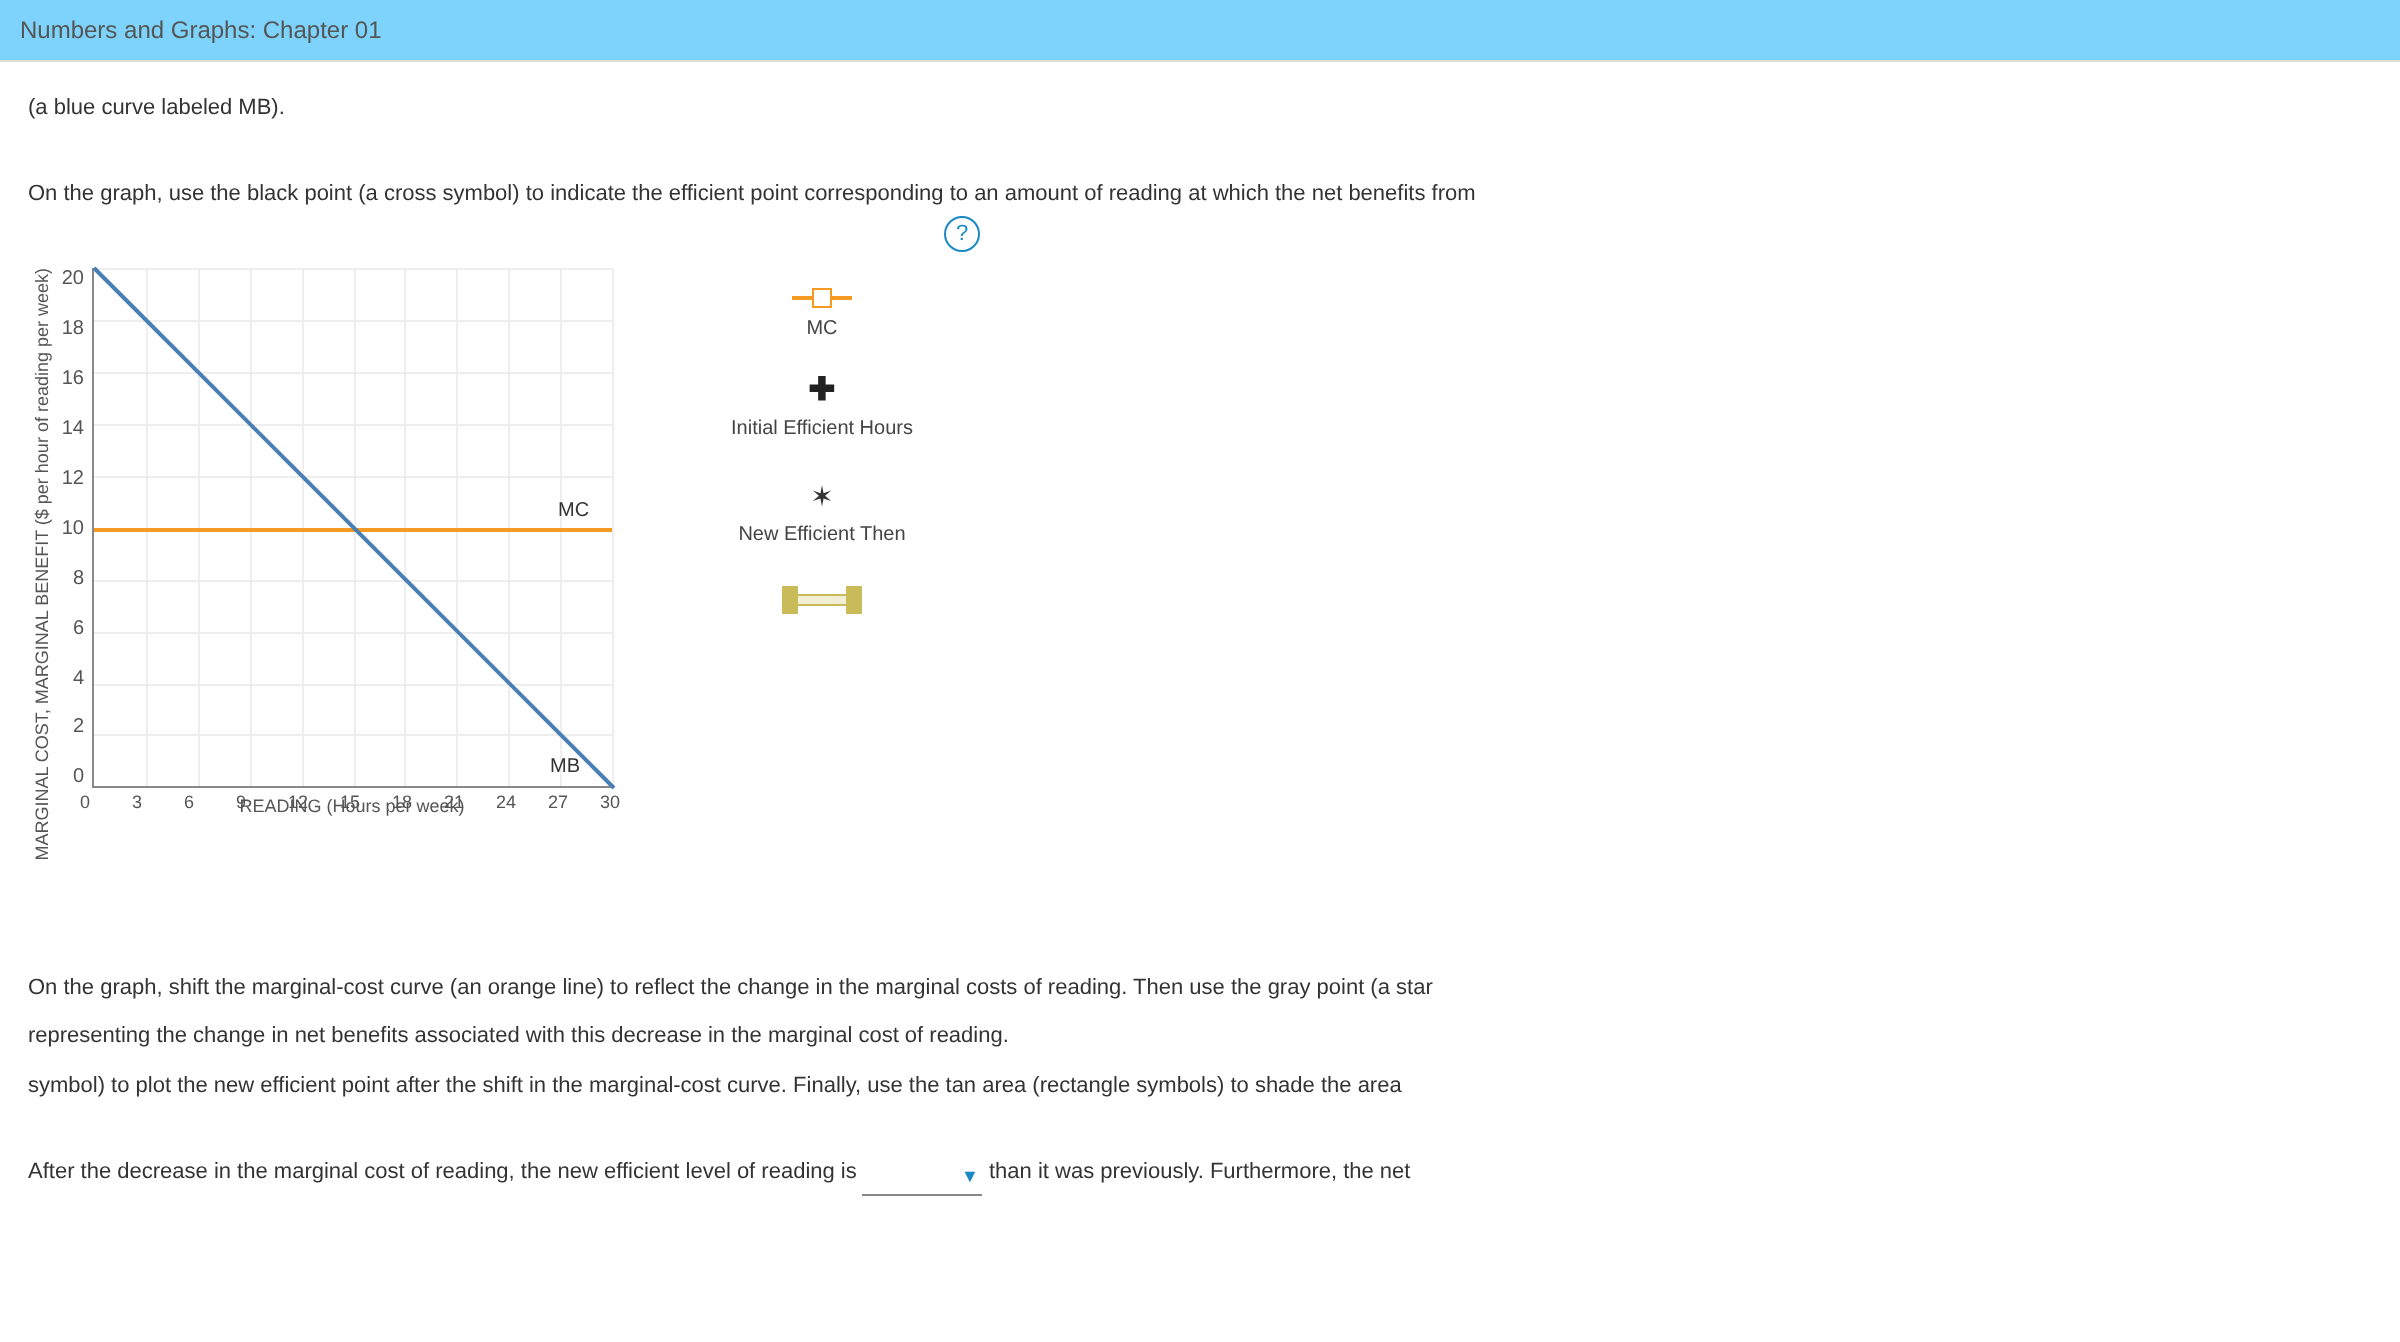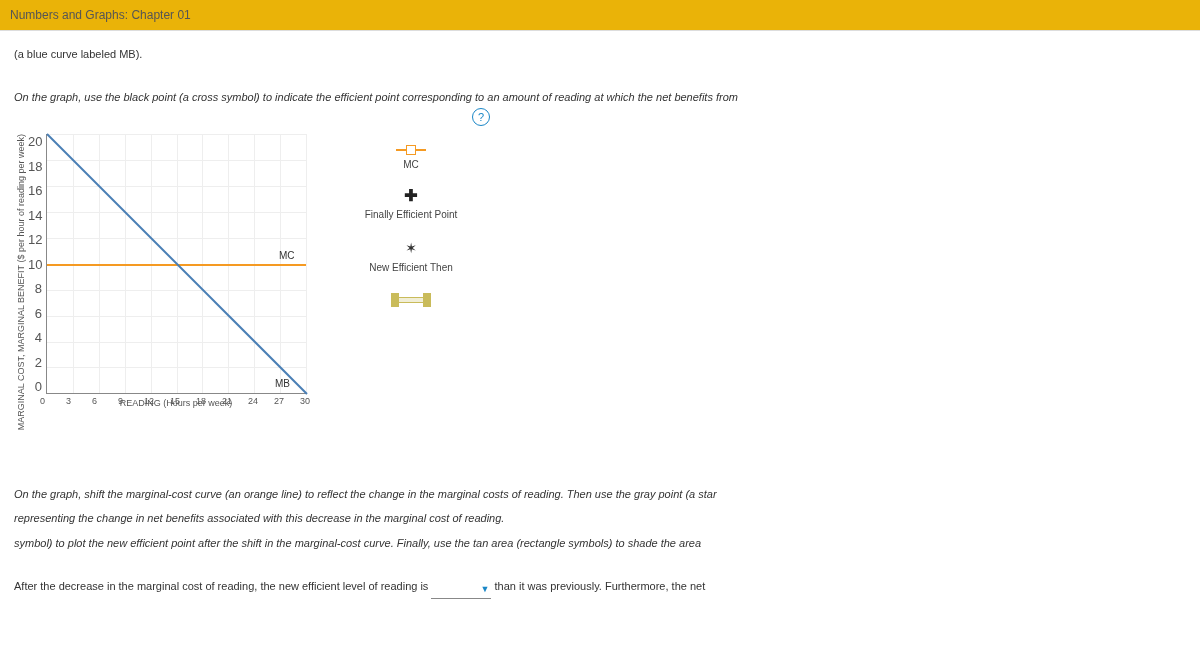--- a/index.html
+++ b/index.html
@@ -1,29 +1,29 @@
 <!DOCTYPE html>
 <html><head>
 <meta charset="utf-8">
 <style>
   * { box-sizing: border-box; margin: 0; padding: 0; }
   body { font-family: Arial, Helvetica, sans-serif; font-size: 12px; color: #333; background: #fff; width: 1200px; }
-  .header-bar { border-bottom: 1px solid #ddd; padding: 8px 10px; background: #eab308; }
+  .header-bar { border-bottom: 1px solid #ddd; padding: 8px 10px; background: #7dd3fc; }
   .header-title { font-size: 12px; color: #555; }
   .content { padding: 14px 14px 30px 14px; }
   .para { font-size: 11px; color: #333; line-height: 1.7; margin-bottom: 6px; }
-  .para.italic { font-style: italic; }
+  .para.italic { }
   .section-gap { height: 18px; }
   .graph-row { display: flex; align-items: flex-start; position: relative; margin-top: 6px; }
   .help-icon { position: absolute; top: -4px; left: 458px; width: 18px; height: 18px; border: 1px solid #1a87c7; color: #1a87c7; border-radius: 50%; display:flex; align-items:center; justify-content:center; font-size:11px; cursor:pointer; background:#fff; }
   .chart-wrap { display:flex; margin-top: 22px; }
   .y-label { writing-mode: vertical-rl; transform: rotate(180deg); font-size: 9px; color:#555; text-align:center; padding: 0 2px; }
   .chart-col { display:flex; flex-direction:column; }
   .chart-inner { display:flex; }
-  .y-ticks { display:flex; flex-direction:column; justify-content:space-between; height:260px; font-size:13px; color:#555; padding-right:4px; text-align:right; width:18px; }
+  .y-ticks { display:flex; flex-direction:column; justify-content:space-between; height:260px; font-size:10px; color:#555; padding-right:4px; text-align:right; width:18px; }
   .plot { position:relative; width:260px; height:260px; border-left:1px solid #888; border-bottom:1px solid #888; }
   .grid-v, .grid-h { position:absolute; background:#eee; }
   .grid-v { width:1px; height:100%; top:0; }
   .grid-h { height:1px; width:100%; left:0; }
   .mc-line { position:absolute; height:2px; background:#f59a22; left:0; width:100%; }
   .curve-label { position:absolute; font-size:10px; color:#333; }
   .x-ticks { display:flex; justify-content:space-between; width:260px; margin-left:18px; font-size:9px; color:#555; margin-top:2px; }
   .x-ticks span{ width:0; position:relative; }
   .x-ticks span i{ position:absolute; left:-6px; font-style:normal; }
   .x-label { font-size:9px; color:#555; text-align:center; width:260px; margin-left:18px; margin-top:2px; }
@@ -146,21 +146,21 @@
       </div>
     </div>
 
     <div class="legend">
       <div class="legend-block">
         <span class="leg-handle"></span>
         <div class="leg-label">MC</div>
       </div>
       <div class="legend-block">
         <span class="leg-plus">✚</span>
-        <div class="leg-label">Finally Efficient Point</div>
+        <div class="leg-label">Initial Efficient Hours</div>
       </div>
       <div class="legend-block">
         <span class="leg-star">✶</span>
         <div class="leg-label">New Efficient Then</div>
       </div>
       <div class="legend-block">
         <span class="leg-rect"><i></i><i></i><i></i><i></i></span>
       </div>
     </div>
   </div>

